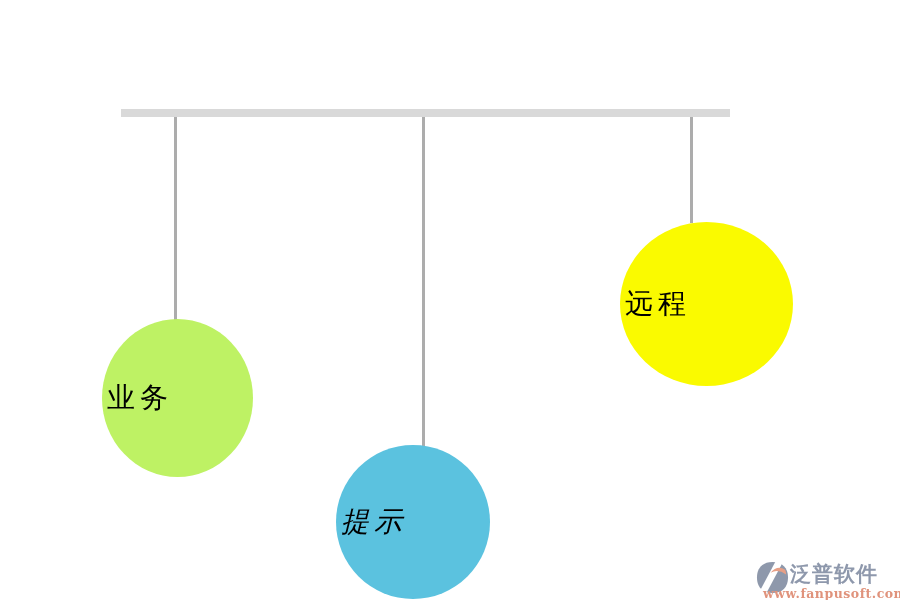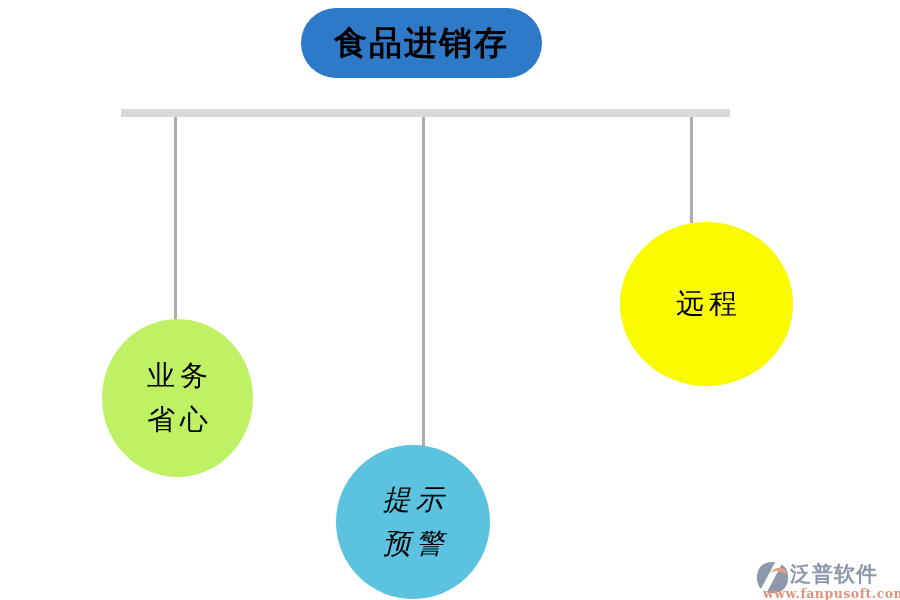--- a/index.html
+++ b/index.html
@@ -47,21 +47,21 @@
   }
   .v-line.left   { left: 174px; height: 203px; }
   .v-line.middle { left: 422px; height: 329px; }
   .v-line.right  { left: 690px; height: 106px; }
   
   .node-circle {
     position: absolute;
     border-radius: 50%;
     display: flex;
     flex-direction: column;
-    align-items: center;
+    align-items: flex-start;
     justify-content: center;
     color: #000000;
     font-size: 28px;
     line-height: 44px;
     letter-spacing: 5px;
     text-align: center;
   }
   .node-circle .txt { padding-left: 5px; white-space: nowrap; }
   .node-circle.left   { left: 102px; top: 319px; width: 151px; height: 158px; }
   .node-circle.middle { left: 336px; top: 445px; width: 154px; height: 154px; font-style: italic; }
@@ -100,38 +100,33 @@
     font-weight: bold;
     letter-spacing: 0.5px;
     white-space: nowrap;
   }
 </style>
 </head>
 <body>
 
 <div id="canvas">
 
-  <div class="title-pill" style="background: rgb(47, 122, 200);">
-    <span>食品进销存</span>
-  </div>
 
   <div class="h-bar" style="background: rgb(217, 217, 217);"></div>
 
   <div class="v-line left" style="background: rgb(172, 172, 172);"></div>
   <div class="v-line middle" style="background: rgb(172, 172, 172);"></div>
   <div class="v-line right" style="background: rgb(172, 172, 172);"></div>
 
   <div class="node-circle left" style="background: #bef264;">
     <div class="txt">业务</div>
-    <div class="txt">省心</div>
   </div>
 
   <div class="node-circle middle" style="background: rgb(91, 194, 223);">
     <div class="txt">提示</div>
-    <div class="txt">预警</div>
   </div>
 
   <div class="node-circle right" style="background: rgb(250, 250, 0);">
     <div class="txt">远程</div>
   </div>
 
   <div class="watermark">
     <svg class="wm-logo" viewBox="0 0 34 34" xmlns="http://www.w3.org/2000/svg">
       <path d="M17 1 C27 1 33 7 33 17 C33 27 27 33 17 33 C7 33 1 27 1 17 C1 7 7 1 17 1 Z" fill="#8E98AB"></path>
       <rect x="12" y="-6" width="7" height="46" fill="#ffffff" transform="rotate(28 17 17)"></rect>

